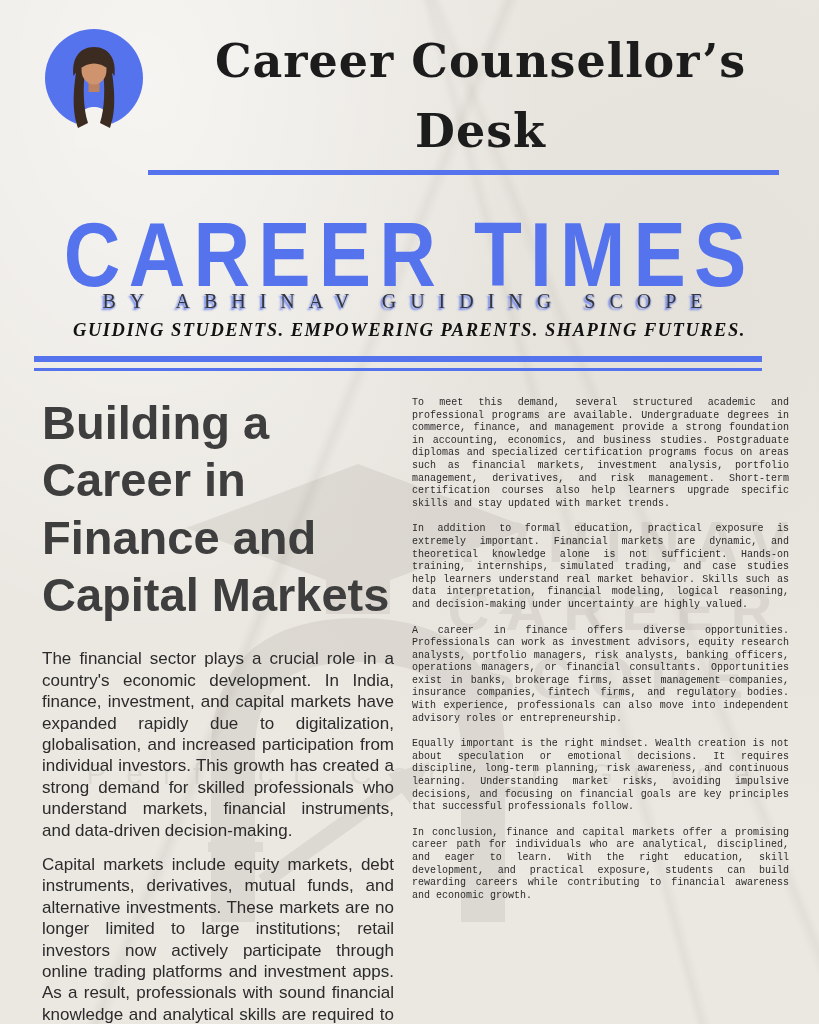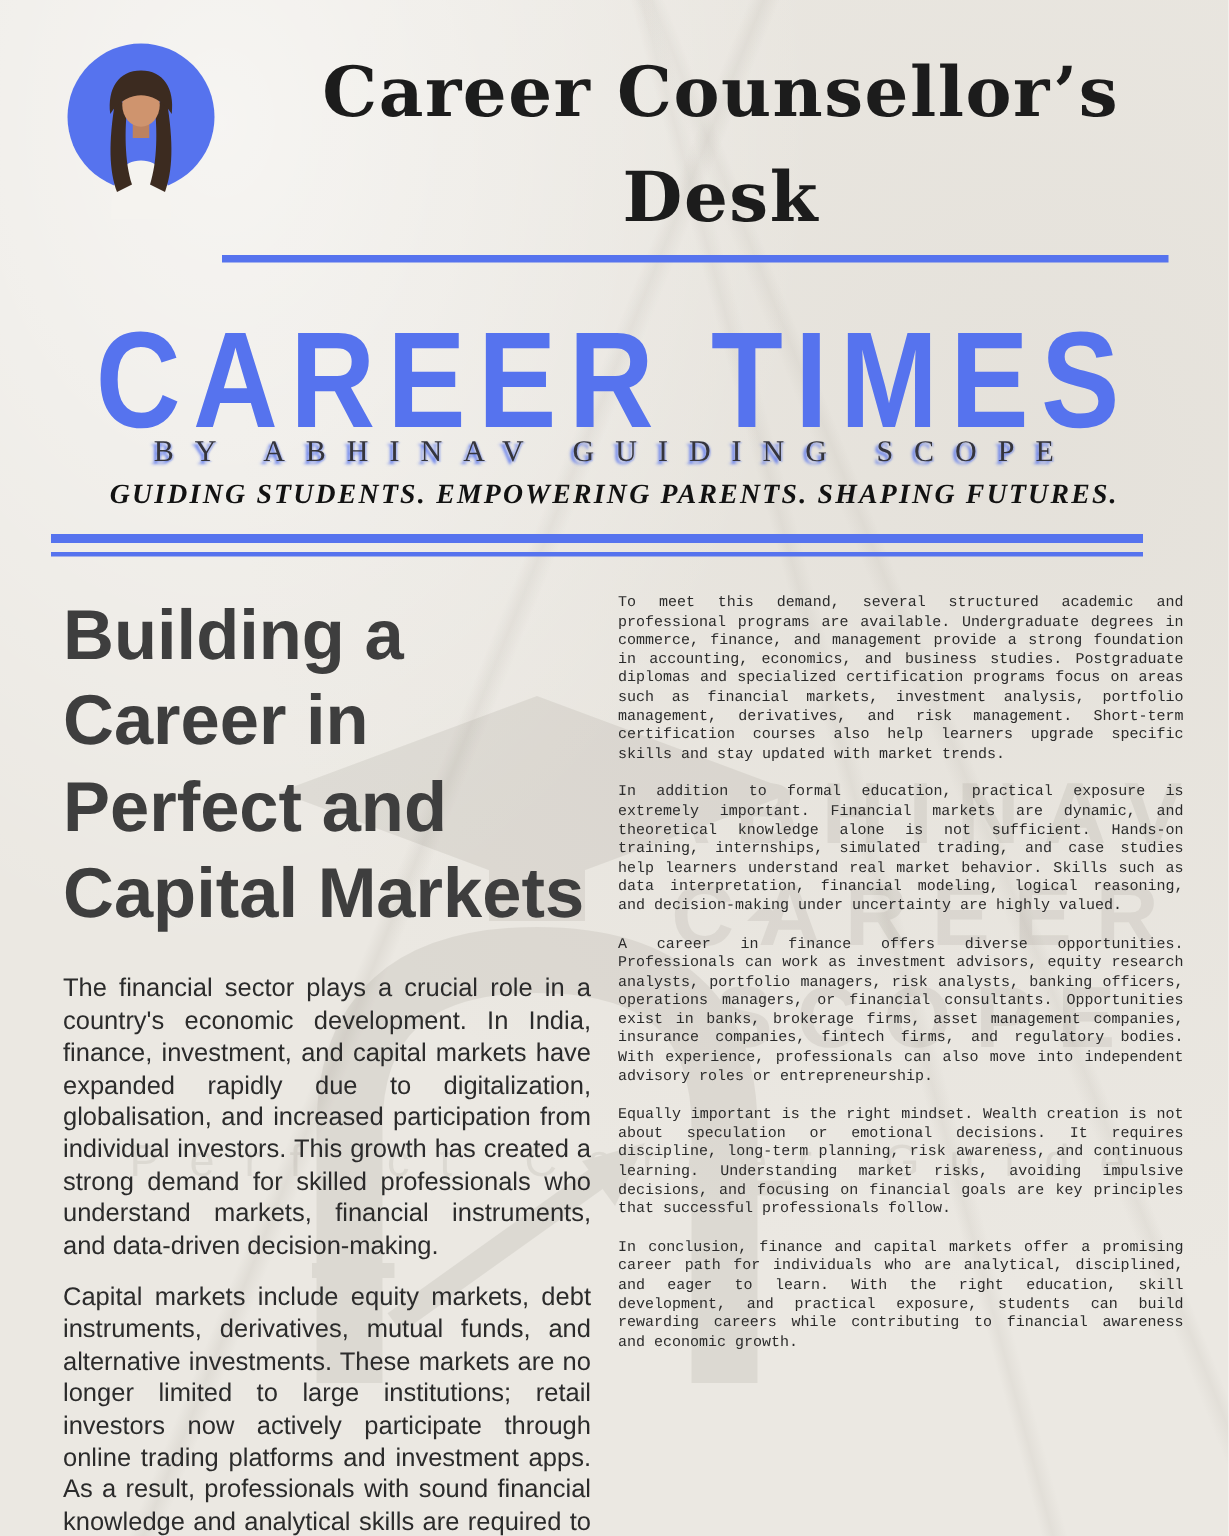--- a/index.html
+++ b/index.html
@@ -213,21 +213,21 @@
 
     <div class="header-divider">
       <div class="rule-thick"></div>
       <div class="rule-thin"></div>
     </div>
   </header>
 
   <main class="content">
 
     <section class="col-left">
-      <h1 class="headline">Building a Career in Perfect and Capital Markets</h1>
+      <h1 class="headline">Building a Career in Finance and Capital Markets</h1>
       <p>The financial sector plays a crucial role in a country's economic development. In India, finance, investment, and capital markets have expanded rapidly due to digitalization, globalisation, and increased participation from individual investors. This growth has created a strong demand for skilled professionals who understand markets, financial instruments, and data-driven decision-making.</p>
       <p>Capital markets include equity markets, debt instruments, derivatives, mutual funds, and alternative investments. These markets are no longer limited to large institutions; retail investors now actively participate through online trading platforms and investment apps. As a result, professionals with sound financial knowledge and analytical skills are required to manage investments, assess risk, and guide investors effectively.</p>
     </section>
 
     <section class="col-right">
       <p>To meet this demand, several structured academic and professional programs are available. Undergraduate degrees in commerce, finance, and management provide a strong foundation in accounting, economics, and business studies. Postgraduate diplomas and specialized certification programs focus on areas such as financial markets, investment analysis, portfolio management, derivatives, and risk management. Short-term certification courses also help learners upgrade specific skills and stay updated with market trends.</p>
       <p>In addition to formal education, practical exposure is extremely important. Financial markets are dynamic, and theoretical knowledge alone is not sufficient. Hands-on training, internships, simulated trading, and case studies help learners understand real market behavior. Skills such as data interpretation, financial modeling, logical reasoning, and decision-making under uncertainty are highly valued.</p>
       <p>A career in finance offers diverse opportunities. Professionals can work as investment advisors, equity research analysts, portfolio managers, risk analysts, banking officers, operations managers, or financial consultants. Opportunities exist in banks, brokerage firms, asset management companies, insurance companies, fintech firms, and regulatory bodies. With experience, professionals can also move into independent advisory roles or entrepreneurship.</p>
       <p>Equally important is the right mindset. Wealth creation is not about speculation or emotional decisions. It requires discipline, long-term planning, risk awareness, and continuous learning. Understanding market risks, avoiding impulsive decisions, and focusing on financial goals are key principles that successful professionals follow.</p>
       <p>In conclusion, finance and capital markets offer a promising career path for individuals who are analytical, disciplined, and eager to learn. With the right education, skill development, and practical exposure, students can build rewarding careers while contributing to financial awareness and economic growth.</p>

